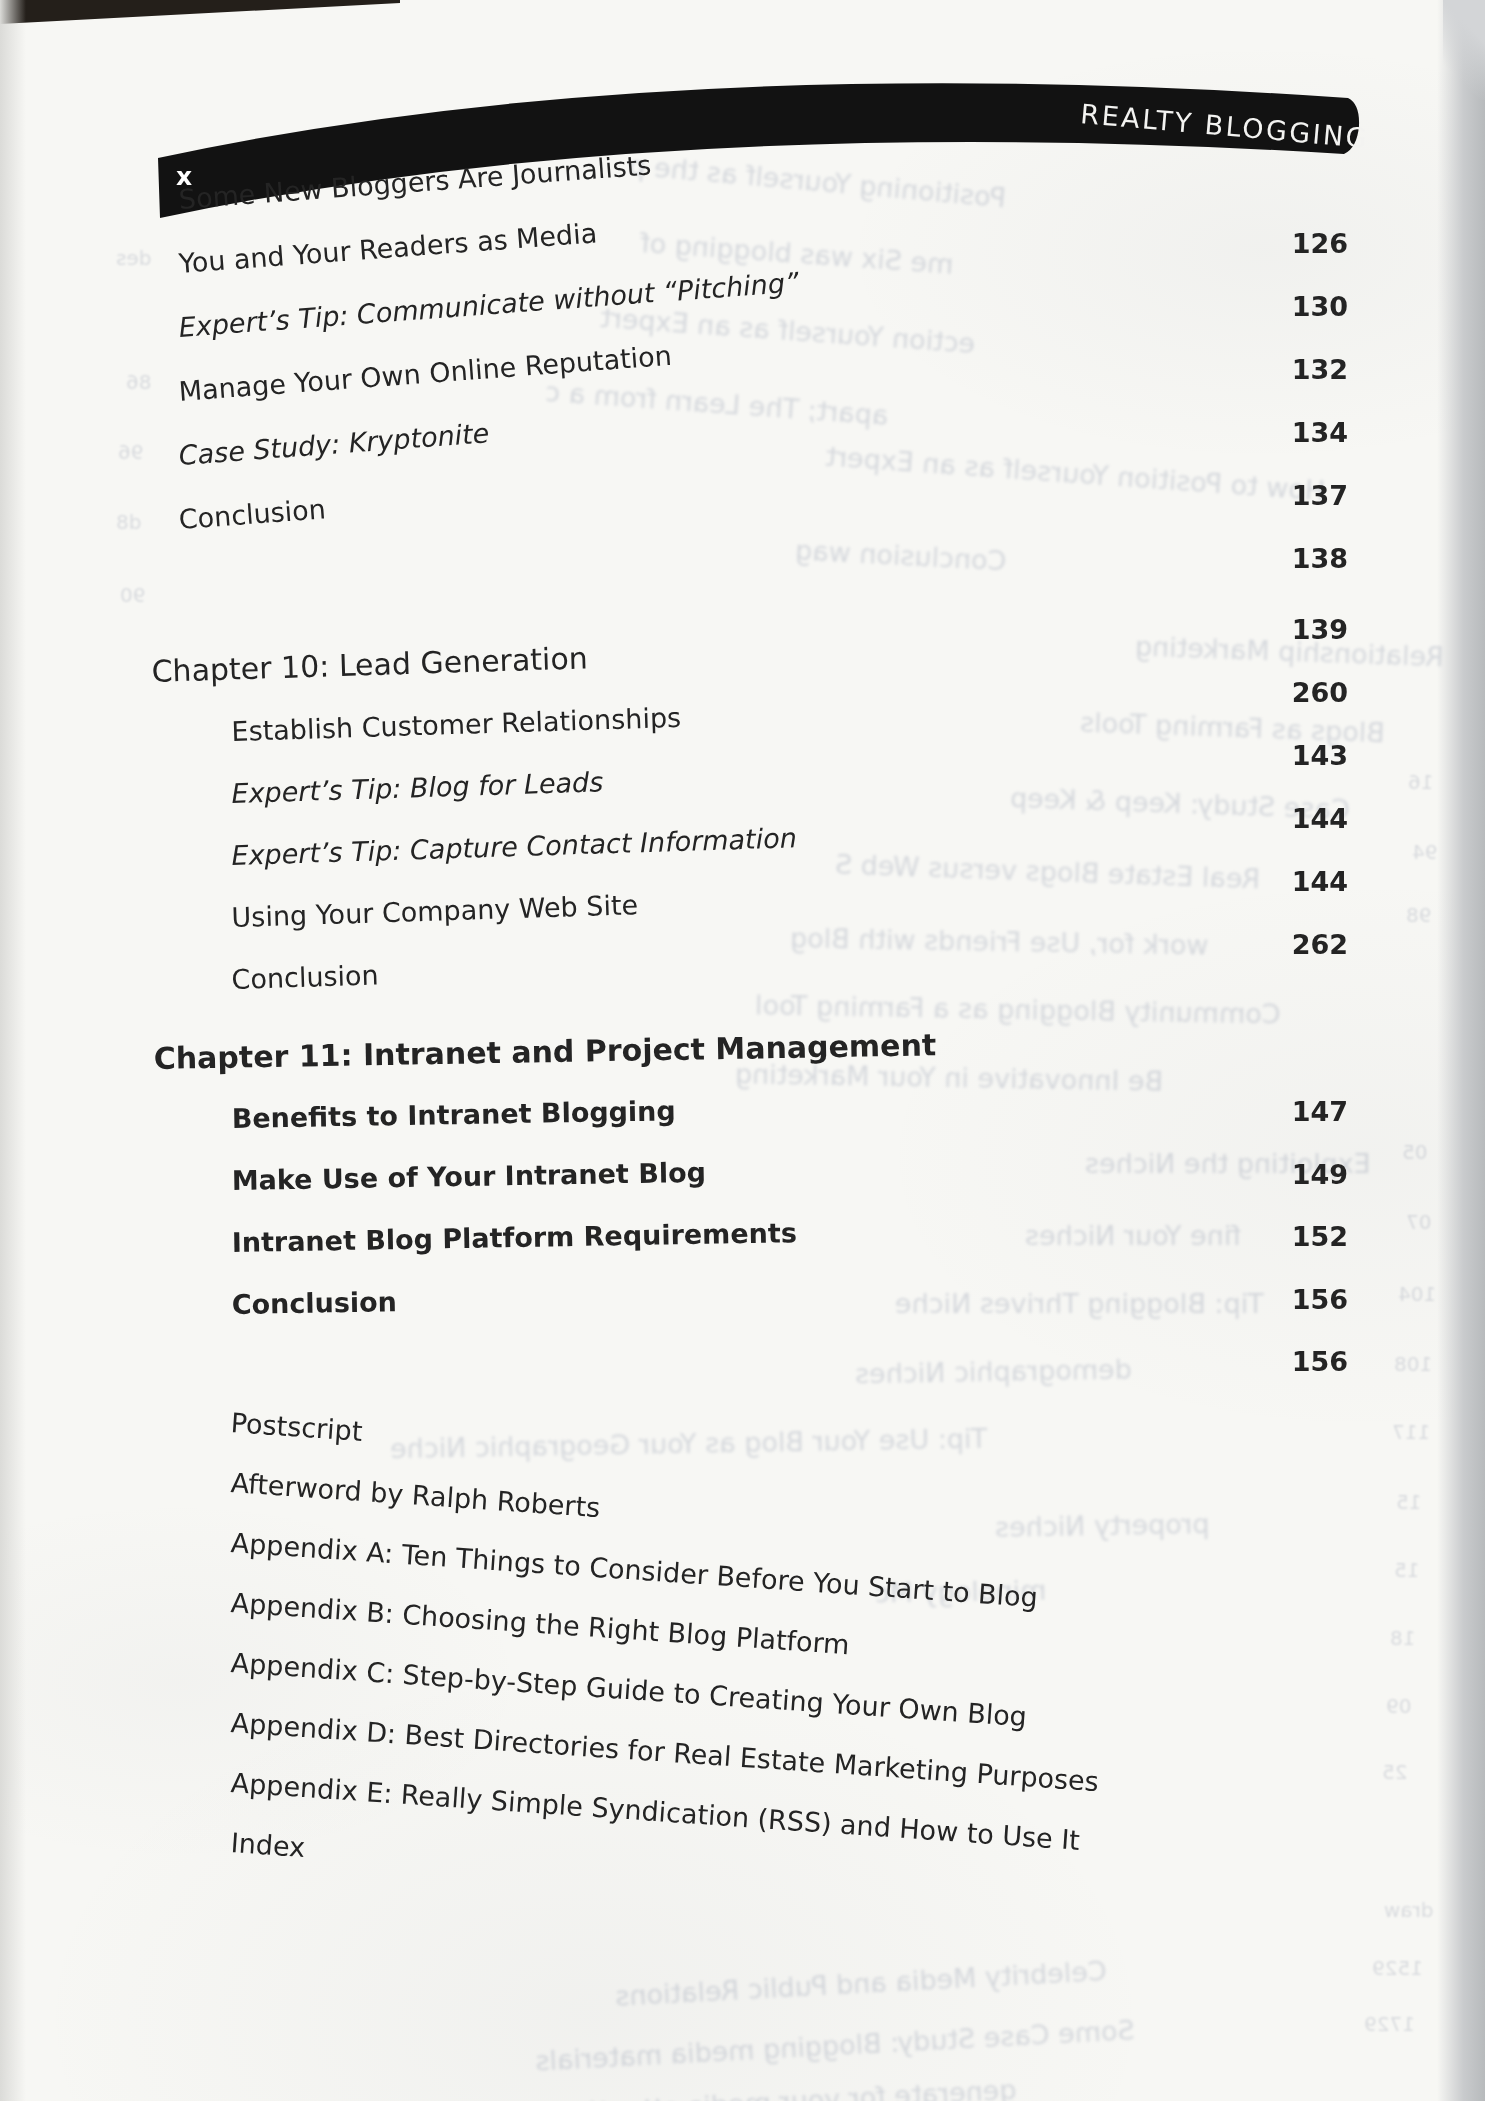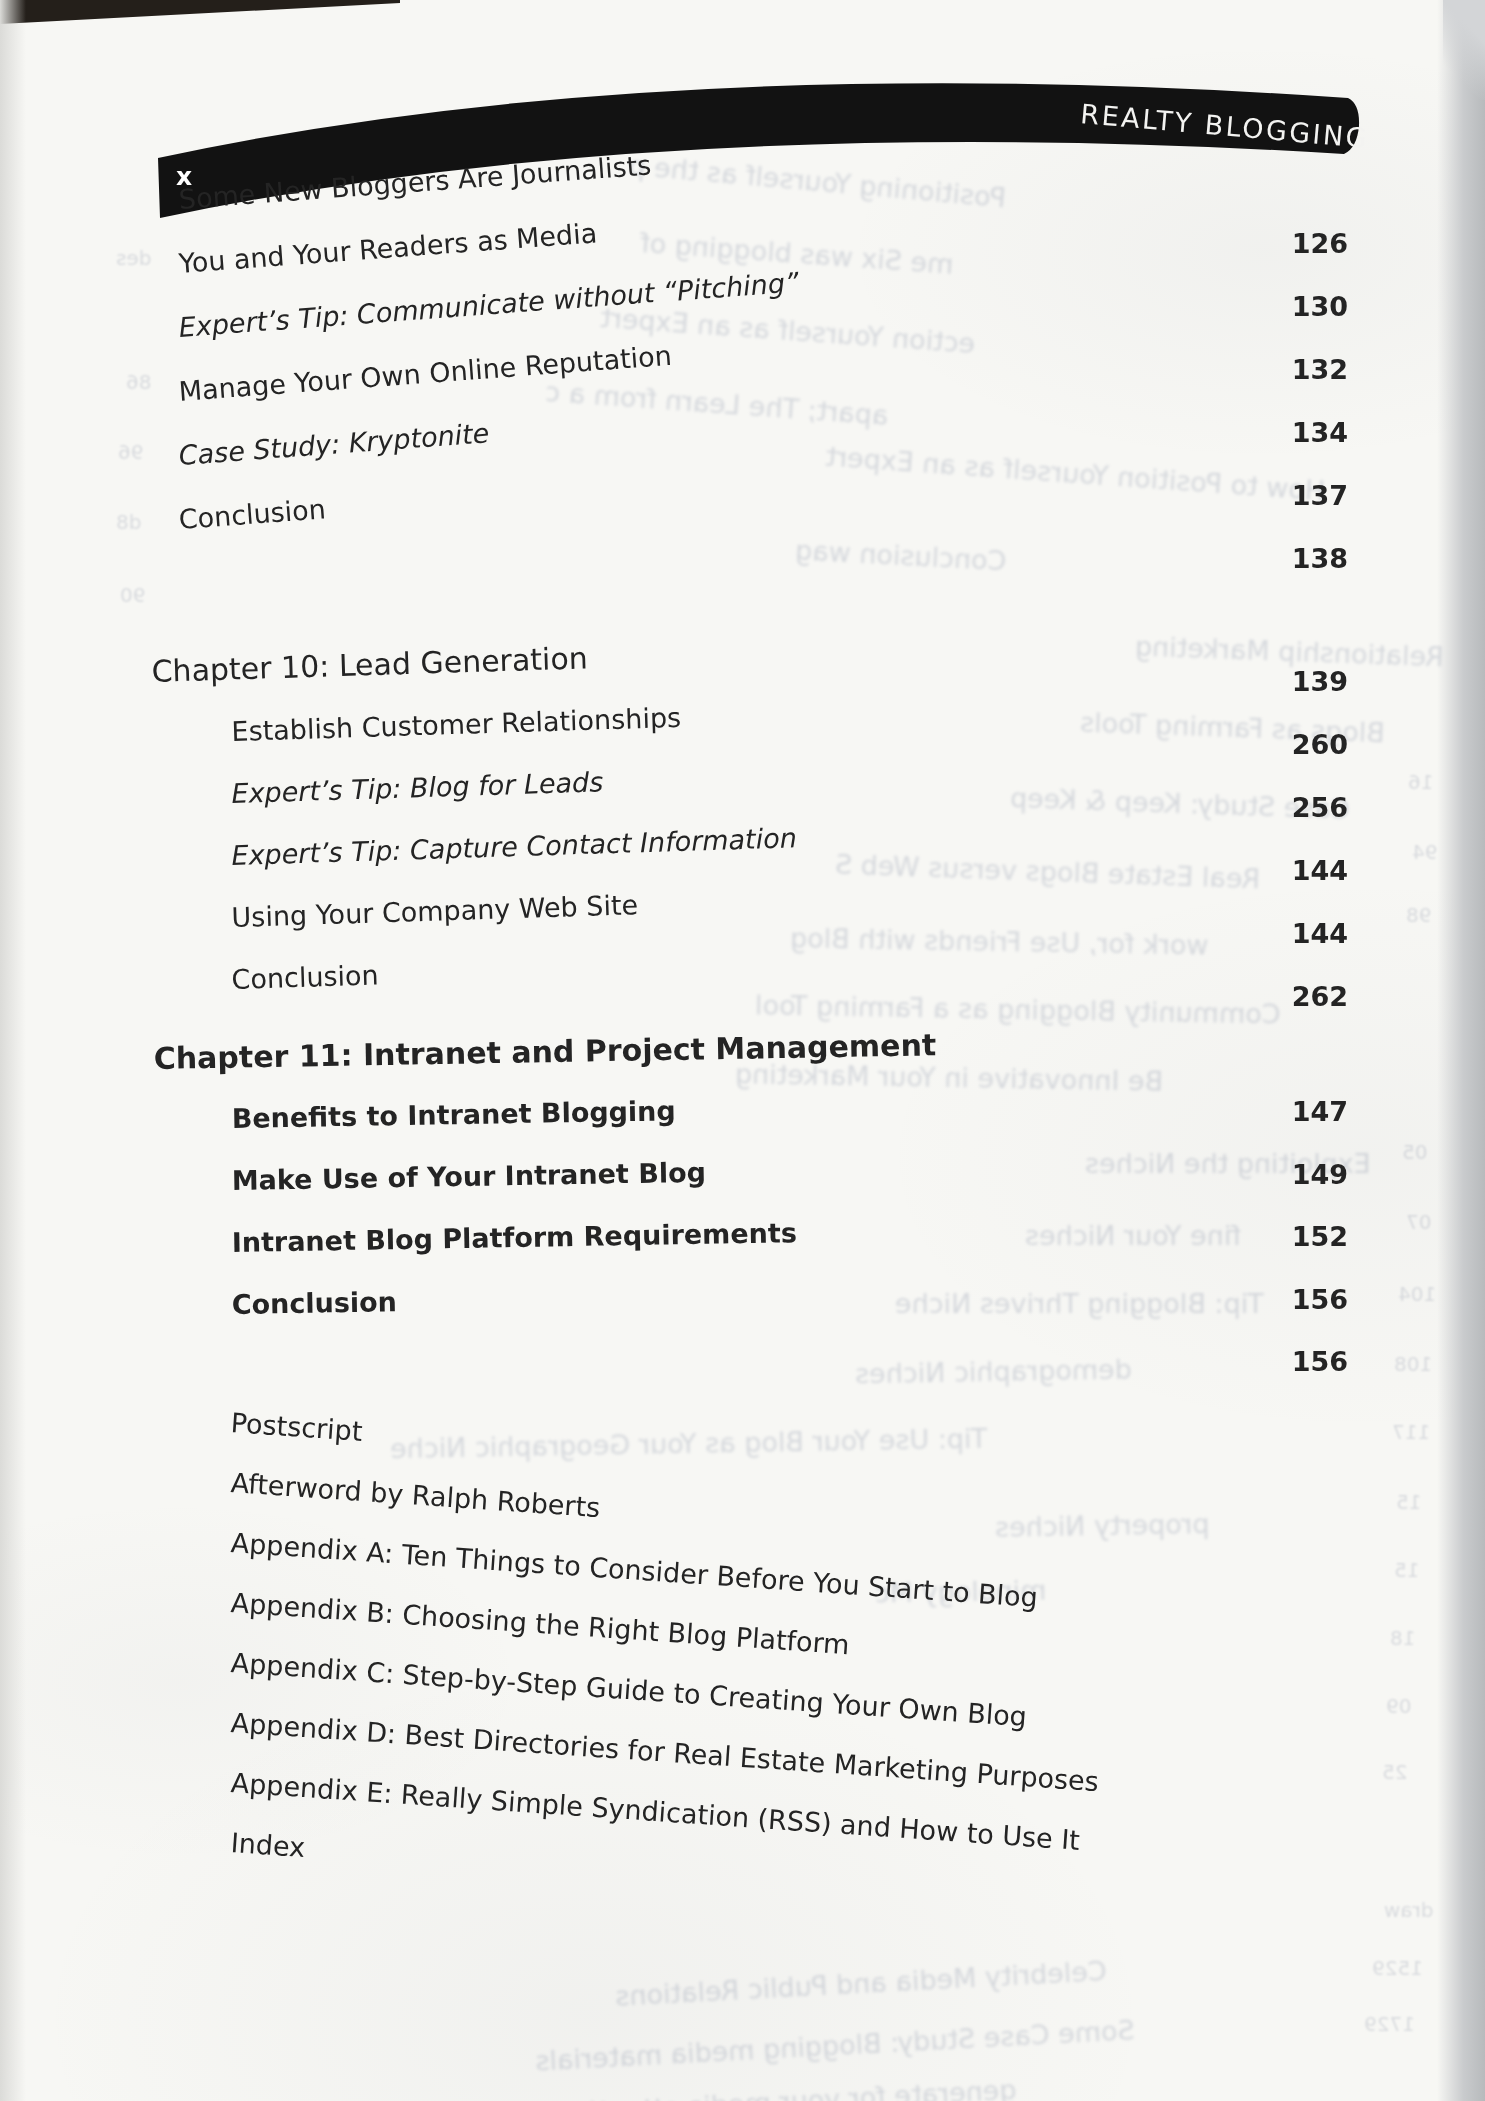--- a/index.html
+++ b/index.html
@@ -41,21 +41,21 @@
   .prow{font-size:27px;line-height:1.2;}
 
   #sec0 .labels{left:180px;top:183px;width:1080px;}
   #sec0 .lrow{height:64px;transform:rotate(-4.2deg);transform-origin:0 50%;}
   #sec0 .pages{top:228px;}
   #sec0 .prow{height:63px;}
 
   #sec1 .labels{left:232px;top:653px;width:1060px;}
   #sec1 .lrow{height:62px;transform:rotate(-1.8deg);transform-origin:0 50%;}
   #sec1 .lrow.chapter{margin-left:-80px;}
-  #sec1 .pages{top:666px;}
+  #sec1 .pages{top:614px;}
   #sec1 .prow{height:63px;}
 
   #sec2 .labels{left:232px;top:1040px;width:1060px;font-weight:bold;}
   #sec2 .lrow{height:62px;transform:rotate(-1deg);transform-origin:0 50%;}
   #sec2 .lrow.chapter{margin-left:-78px;}
   #sec2 .pages{top:1052px;margin-top:44px;}
   #sec2 .prow{height:62.5px;}
 
   #sec3 .labels{left:230px;top:1406px;width:1130px;}
   #sec3 .lrow{height:60px;transform:rotate(3.9deg);transform-origin:0 50%;}
@@ -153,21 +153,21 @@
         <div class="lrow chapter"><span class="t">Chapter 10: Lead Generation</span></div>
         <div class="lrow sub"><span class="t">Establish Customer Relationships</span></div>
         <div class="lrow sub italic"><span class="t">Expert’s Tip: Blog for Leads</span></div>
         <div class="lrow sub italic"><span class="t">Expert’s Tip: Capture Contact Information</span></div>
         <div class="lrow sub"><span class="t">Using Your Company Web Site</span></div>
         <div class="lrow sub"><span class="t">Conclusion</span></div>
       </div>
     <div class="pages">
         <div class="prow">139</div>
         <div class="prow">260</div>
-        <div class="prow">256</div>
+        <div class="prow">143</div>
         <div class="prow">144</div>
         <div class="prow">144</div>
         <div class="prow">262</div>
       </div>
   </div>
   <div class="sec" id="sec2">
     <div class="labels">
         <div class="lrow chapter"><span class="t">Chapter 11: Intranet and Project Management</span></div>
         <div class="lrow sub"><span class="t">Benefits to Intranet Blogging</span></div>
         <div class="lrow sub"><span class="t">Make Use of Your Intranet Blog</span></div>

